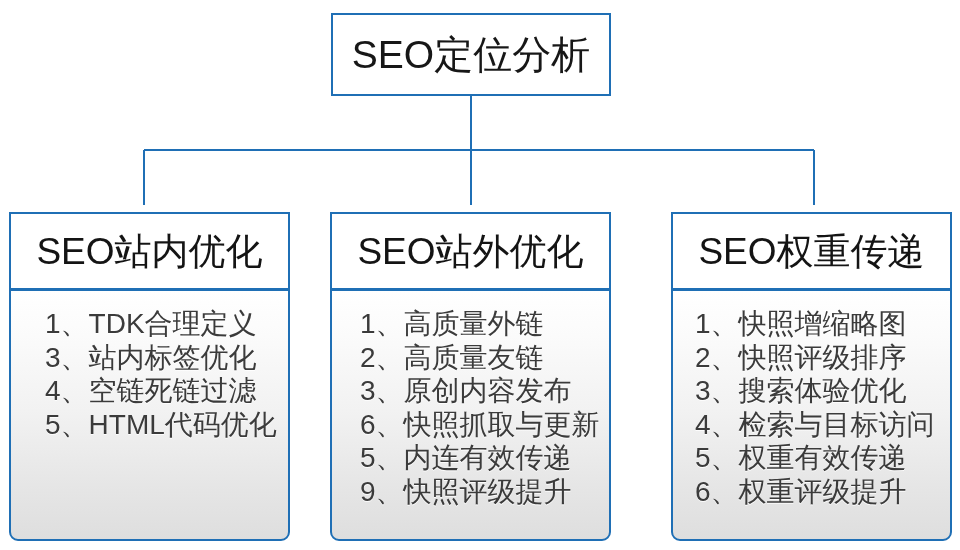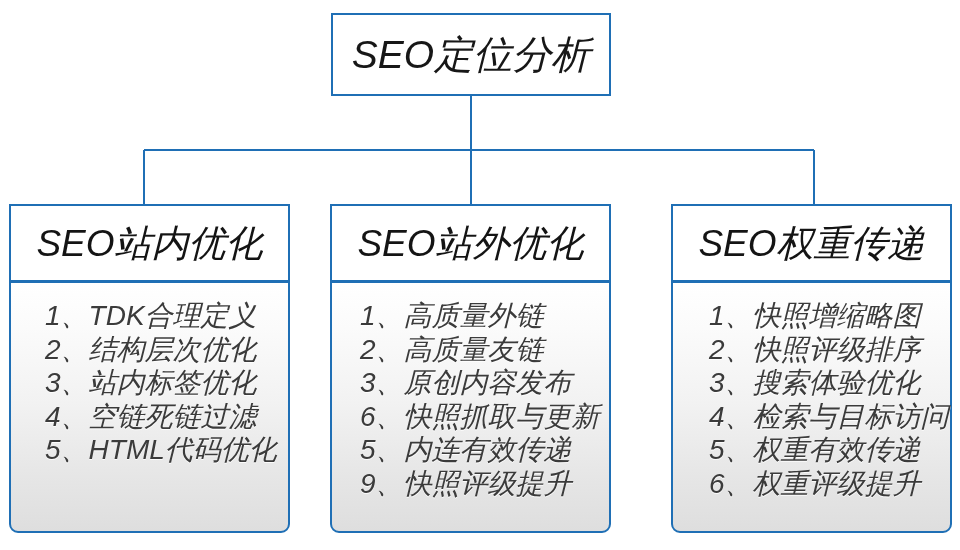--- a/index.html
+++ b/index.html
@@ -13,21 +13,20 @@
     position: relative;
     overflow: hidden;
     font-family: "Liberation Sans", "DejaVu Sans", sans-serif;
   }
 
   #diagram {
     position: absolute;
     left: 0; top: 0;
     width: 960px;
     height: 550px;
-    font-style: italic;
   }
 
   
   #connectors {
     position: absolute;
     left: 0; top: 0;
     width: 960px;
     height: 550px;
     pointer-events: none;
   }
@@ -50,21 +49,21 @@
     font-size: 39px;
     color: #171717;
     letter-spacing: 0px;
     line-height: 1;
     white-space: nowrap;
   }
 
   
   .column {
     position: absolute;
-    top: 204px;
+    top: 212px;
     width: 281px;
     height: 330px;
   }
   .column.c1 { left: 9px; }
   .column.c2 { left: 330px; }
   .column.c3 { left: 671px; }
 
   .col-header {
     box-sizing: border-box;
     width: 100%;
@@ -106,21 +105,21 @@
 
   .item {
     font-size: 28px;
     color: #3b3b3b;
     line-height: 33.5px;
     padding-left: 34px;
     white-space: nowrap;
     text-shadow: 0px 1px 0px rgba(255,255,255,0.85);
   }
   .column.c2 .item { padding-left: 28px; text-align: right; }
-  .column.c3 .item { padding-left: 36px; }
+  .column.c3 .item { padding-left: 22px; }
 </style>
 </head>
 <body>
 
 <div id="diagram">
 
   <svg id="connectors" viewBox="0 0 960 550" width="960" height="550" xmlns="http://www.w3.org/2000/svg">
 
     <path d="M471,96 L471,150" stroke="#1f6fb5" stroke-width="2" fill="none"></path>
 
@@ -134,21 +133,20 @@
   <div class="root-box">
     <span class="root-label">SEO定位分析</span>
   </div>
 
   <div class="column c1">
     <div class="col-header">
       <span class="col-header-label">SEO站内优化</span>
     </div>
     <div class="col-body rounded-all">
       <div class="item">1、TDK合理定义</div>
-      <div class="item">2、结构层次优化</div>
       <div class="item">3、站内标签优化</div>
       <div class="item">4、空链死链过滤</div>
       <div class="item">5、HTML代码优化</div>
     </div>
   </div>
 
   <div class="column c2">
     <div class="col-header">
       <span class="col-header-label">SEO站外优化</span>
     </div>

